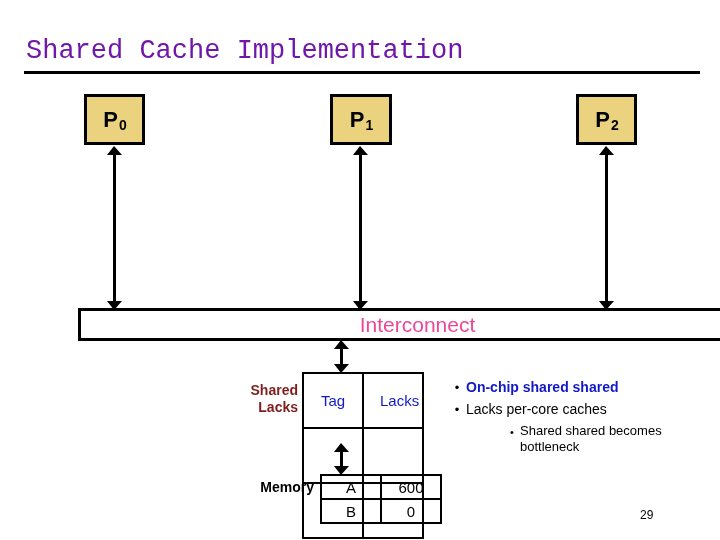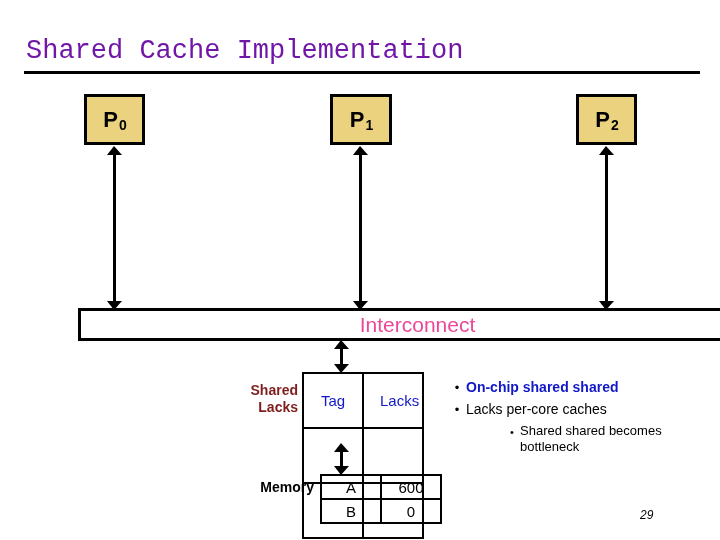--- a/index.html
+++ b/index.html
@@ -209,21 +209,20 @@
   .lvl2 .dot { font-size: 11px; width: 16px; flex: 0 0 16px; }
   .lvl2 .btext { color: #000000; line-height: 16px; }
 
   
   #page-number {
     position: absolute;
     left: 640px;
     top: 508px;
     font-size: 12px;
     color: #000000;
-    font-style: italic;
   }
 </style>
 </head>
 <body>
 
 <div id="slide-title">Shared Cache Implementation</div>
 <div id="title-rule"></div>
 
 <div class="proc-box" id="proc-p0">
   <span>P</span>

